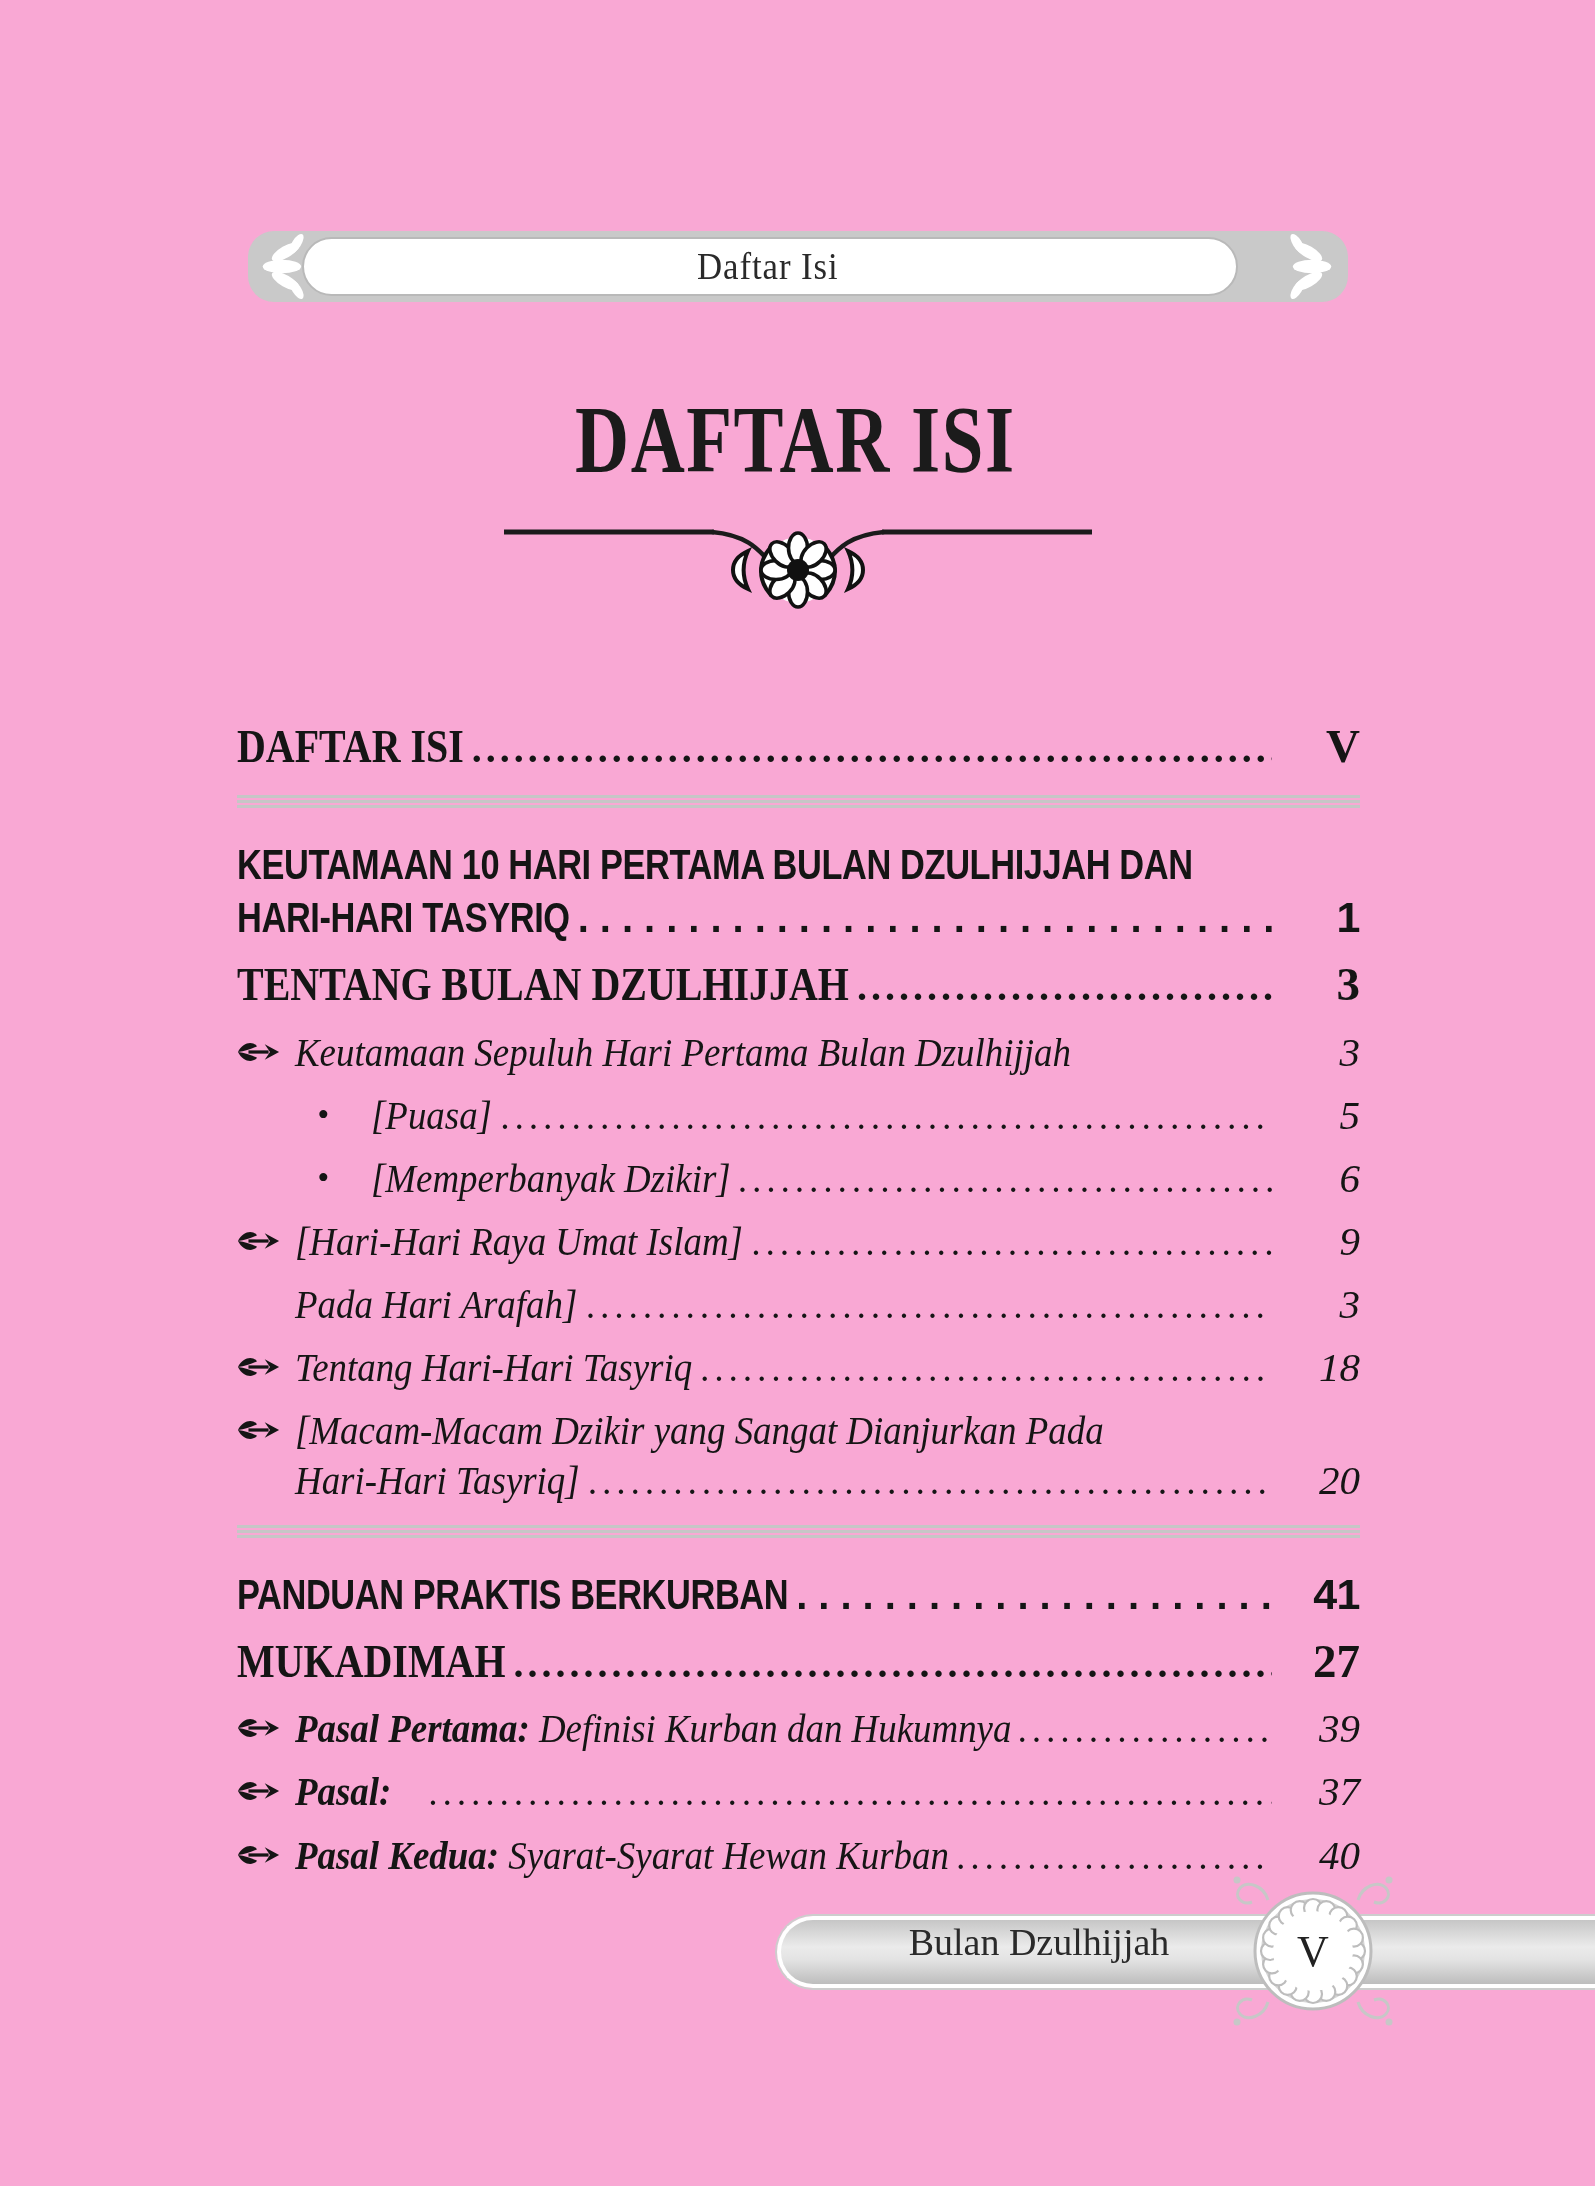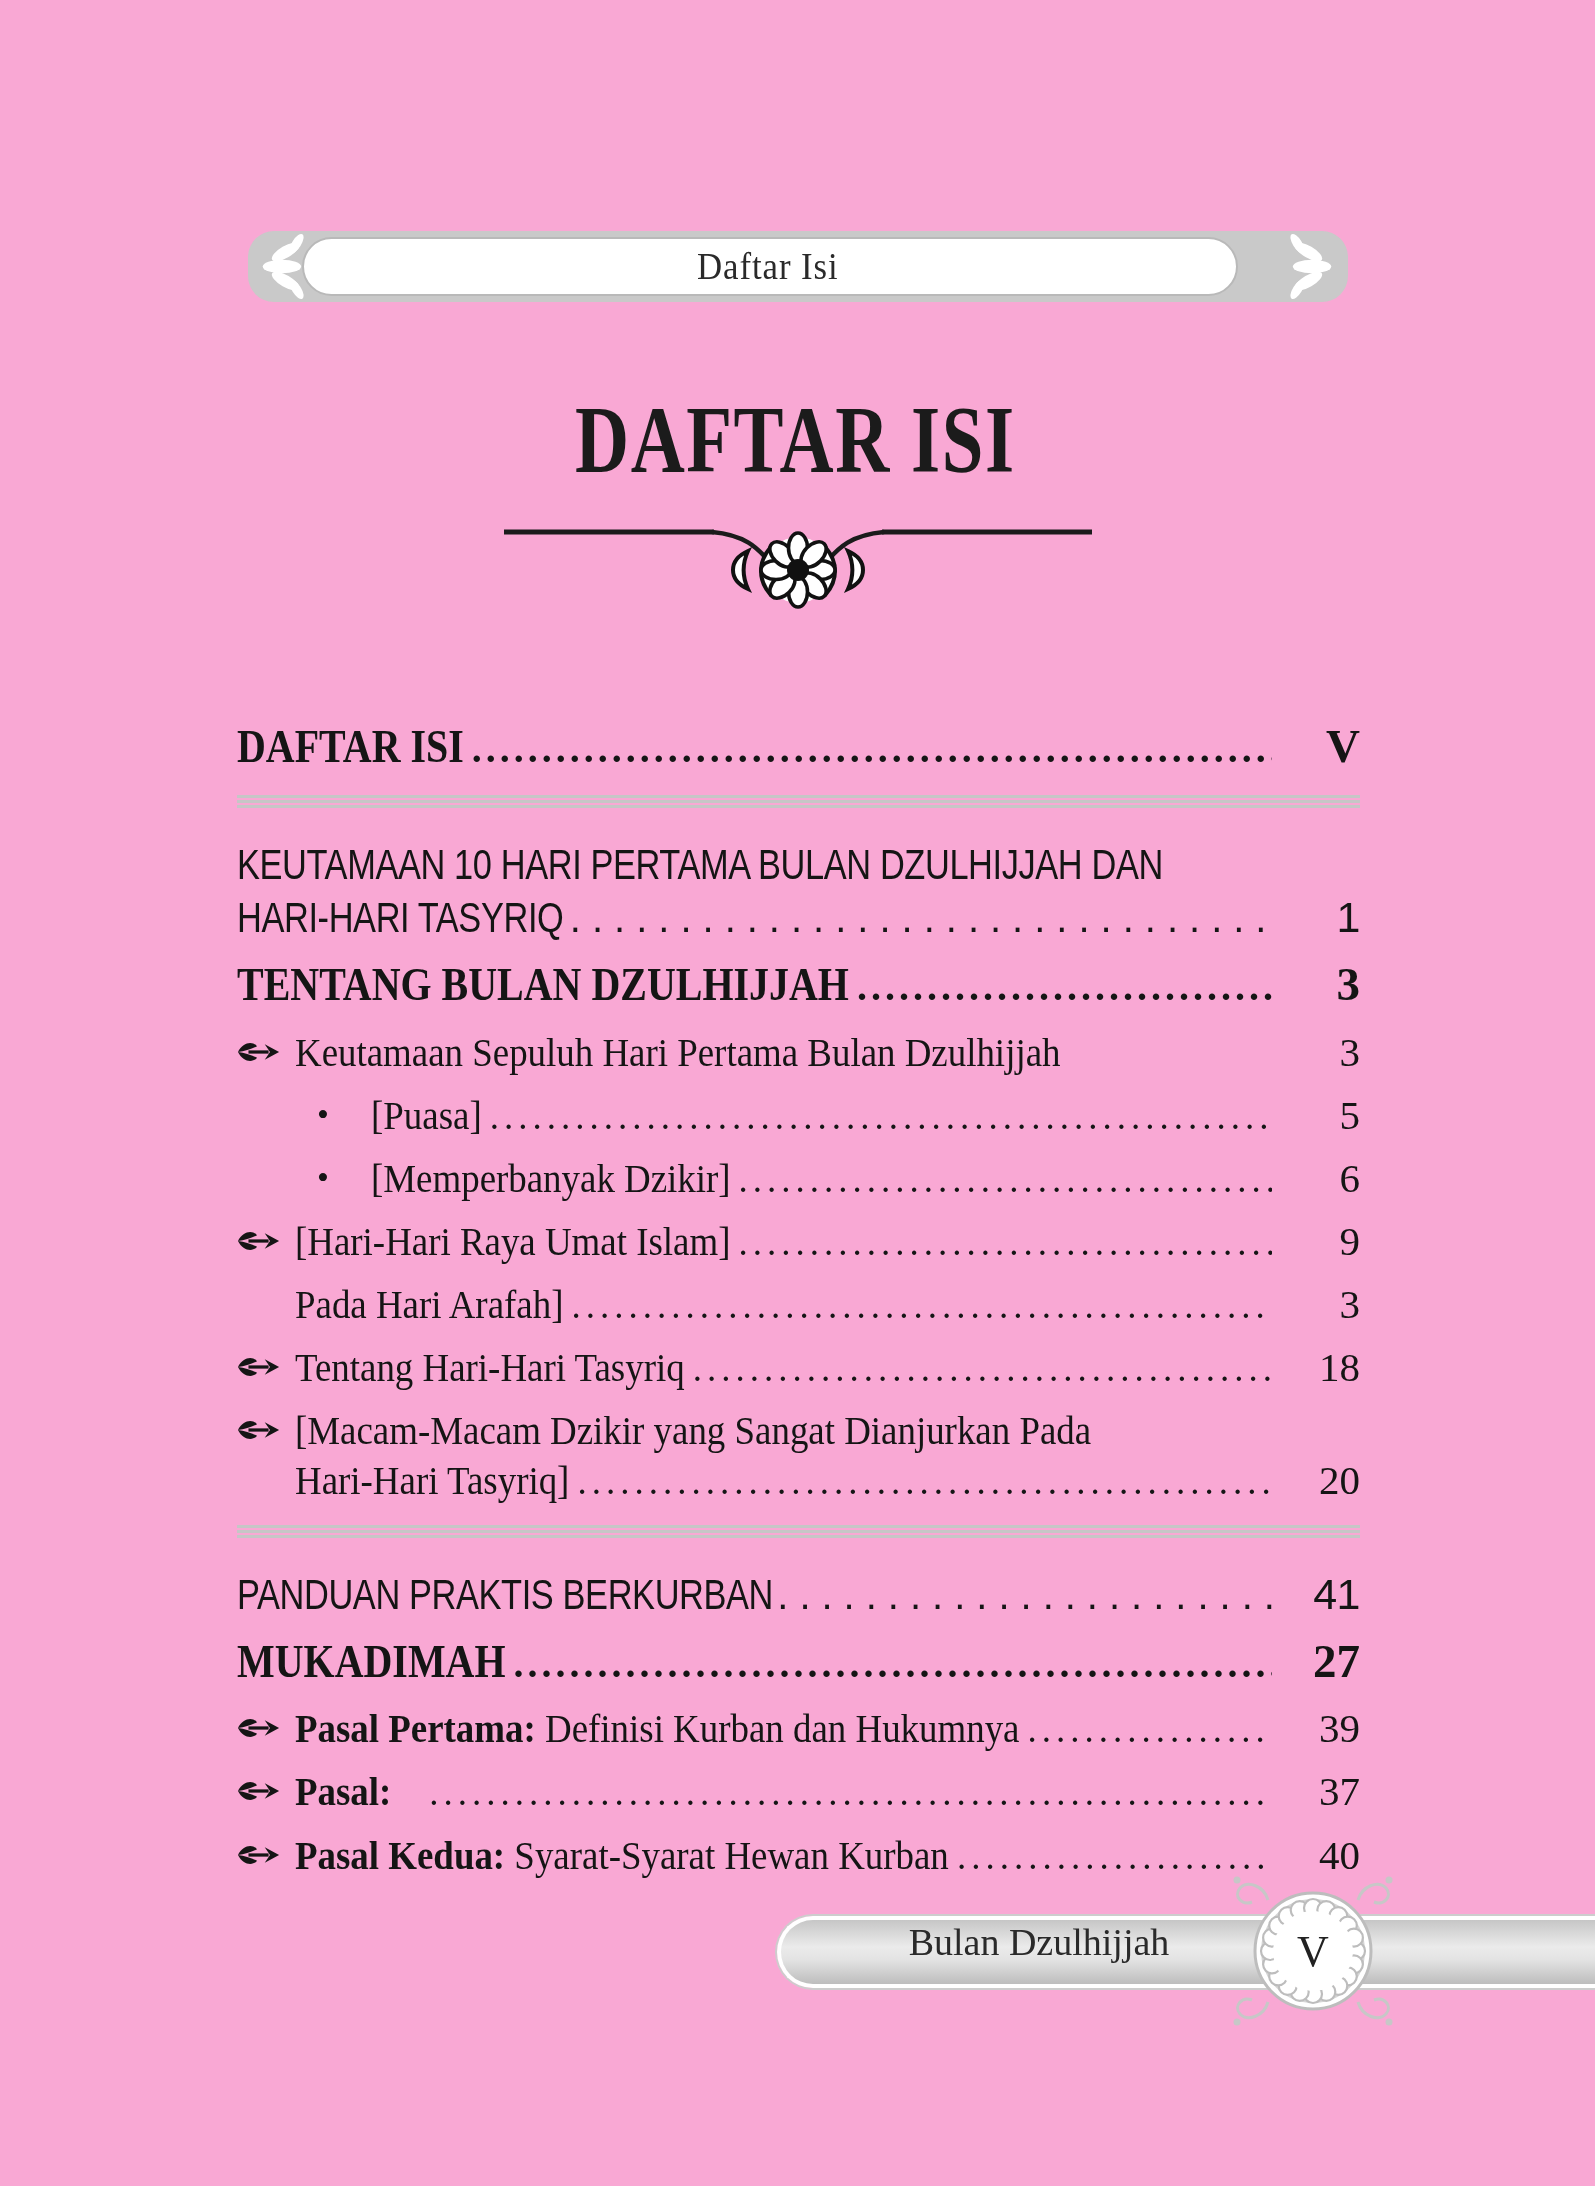--- a/index.html
+++ b/index.html
@@ -38,30 +38,30 @@
   .toc { position:absolute; left:237px; top:714px; width:1123px; }
   .toc-row { margin-bottom:13px; }
   .toc-line { display:flex; align-items:baseline; line-height:1.22; min-width:0; }
   .label { flex:0 0 auto; white-space:nowrap; margin-right:6px; }
   .label strong { font-weight:bold; }
   .leader { flex:1 1 auto; min-width:0; overflow:hidden; white-space:nowrap; margin:0 10px 0 4px; }
   .leader.gap { padding-left:30px; }
   .spacer { flex:1 1 auto; }
   .pagenum { flex:0 0 auto; min-width:78px; text-align:right; }
 
-  .style-body { font-size:41px; }
+  .style-body { font-size:41px;font-style:italic; }
   .style-body .leader { font-size:37px; letter-spacing:5px; }
   .style-body .pagenum { font-weight:normal; }
   .style-body .label.tight { letter-spacing:-1px; }
 
   .style-chapter-serif { font-size:47px; font-weight:bold; margin-top:4px; }
   .style-chapter-serif .leader { font-size:40px; letter-spacing:4px; }
 
   .style-chapter-sans {
-    font-family:"Liberation Sans", sans-serif; font-size:43px; font-weight:normal;
+    font-family:"Liberation Sans", sans-serif; font-size:43px; font-weight:bold;
     margin-top:18px; letter-spacing:-0.5px;
   }
   .style-chapter-sans .leader { font-size:40px; letter-spacing:11px; }
 
   .bullet { flex:0 0 auto; align-self:center; }
   .bullet-arrow { width:44px; height:30px; margin-right:14px; display:block; }
   .bullet-dot { width:54px; font-size:34px; }
   .indent-sub .toc-line { padding-left:80px; }
   .toc-line.hang { padding-left:58px; }
 

